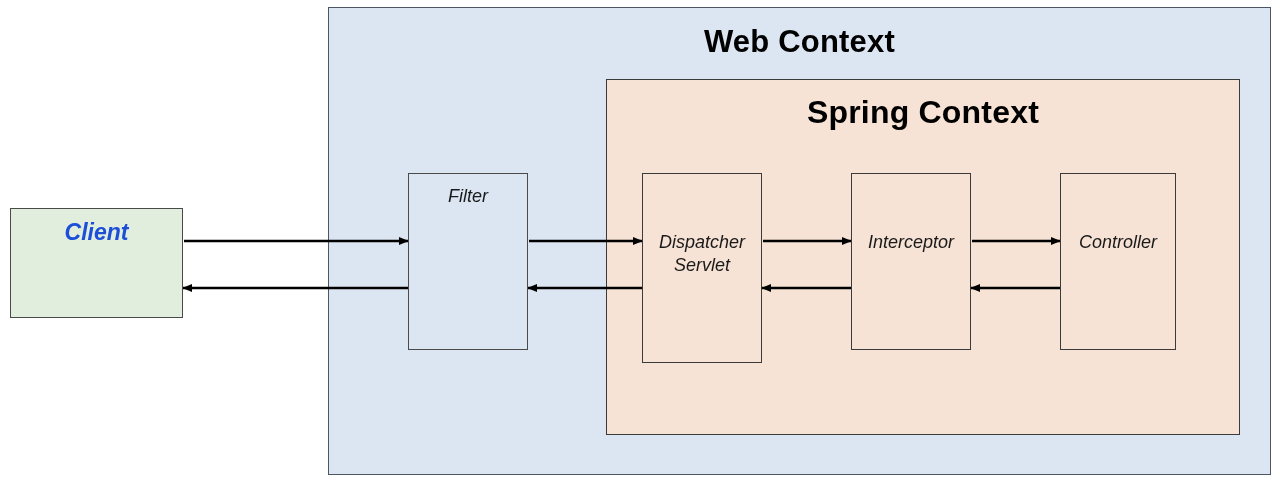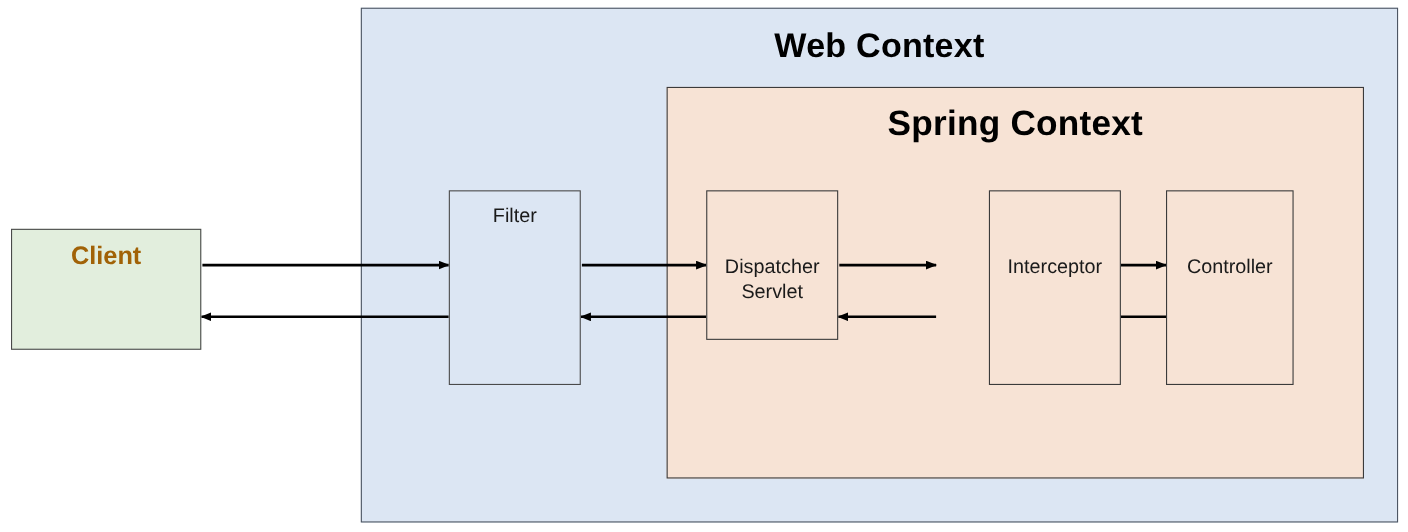--- a/index.html
+++ b/index.html
@@ -59,20 +59,21 @@
     top: 14px;
     font-size: 32px;
   }
 
   
   .node {
     position: absolute;
     box-sizing: border-box;
     border: 1.6px solid #3b3b3b;
     color: #000000;
+    font-style: italic;
   }
   .node-label {
     position: absolute;
     left: 0;
     width: 100%;
     text-align: center;
     font-size: 18px;
     line-height: 23px;
     color: #1a1a1a;
     white-space: pre-line;
@@ -83,53 +84,52 @@
     top: 208px;
     width: 173px;
     height: 110px;
     background: #e2eedd;
     border-color: #4a4a4a;
   }
   #client-node .node-label {
     top: 12px;
     font-size: 23px;
     font-weight: bold;
-    color: #a16207;
+    color: #1d4ed8;
   }
 
   #filter-node {
     left: 408px;
     top: 173px;
     width: 120px;
     height: 177px;
     background: #dce6f3;
     border-color: #4a4a4a;
   }
   #filter-node .node-label {
     top: 11px;
   }
 
   #dispatcher-node {
     left: 642px;
     top: 173px;
     width: 120px;
-    height: 136px;
+    height: 190px;
     background: #f7e3d5;
   }
   #dispatcher-node .node-label {
     top: 57px;
   }
 
   #interceptor-node {
     left: 851px;
     top: 173px;
     width: 120px;
     height: 177px;
     background: #f7e3d5;
-    margin-left: 48px;
   }
   #interceptor-node .node-label {
     top: 57px;
   }
 
   #controller-node {
     left: 1060px;
     top: 173px;
     width: 116px;
     height: 177px;

